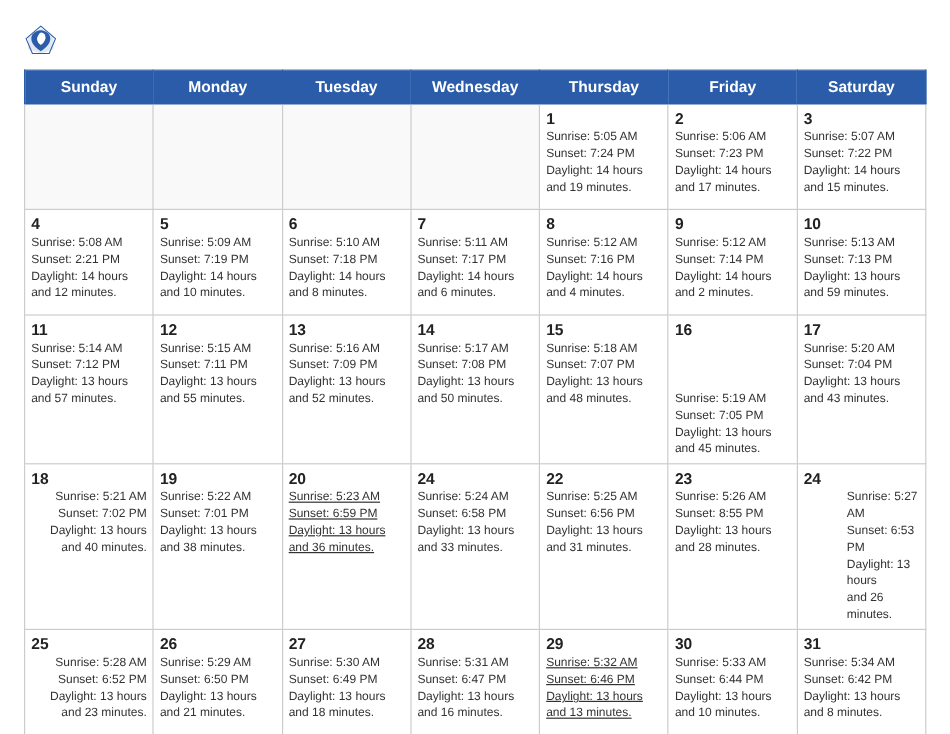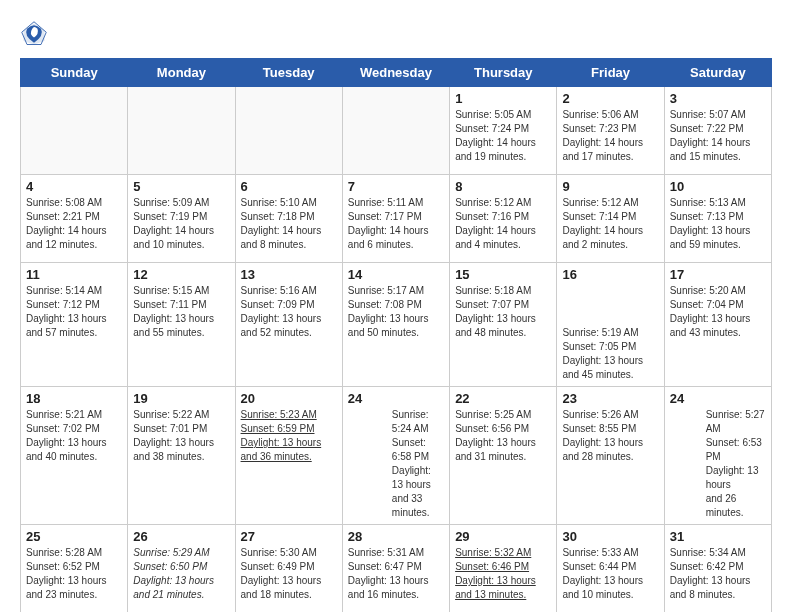--- a/index.html
+++ b/index.html
@@ -255,42 +255,42 @@
           <span class="day-num">17</span>
           <div class="day-info" style="white-space: pre-line;">Sunrise: 5:20 AM
 Sunset: 7:04 PM
 Daylight: 13 hours
 and 43 minutes.</div>
         </td>
       </tr>
       <tr>
         <td>
           <span class="day-num">18</span>
-          <div class="day-info" style="white-space: pre-line;">Sunrise: 5:21 AM
+          <div class="day-info" style="white-space: pre-line; text-align: right;">Sunrise: 5:21 AM
 Sunset: 7:02 PM
 Daylight: 13 hours
 and 40 minutes.</div>
         </td>
         <td>
           <span class="day-num">19</span>
           <div class="day-info" style="white-space: pre-line;">Sunrise: 5:22 AM
 Sunset: 7:01 PM
 Daylight: 13 hours
 and 38 minutes.</div>
         </td>
         <td>
           <span class="day-num">20</span>
           <div class="day-info" style="white-space: pre-line; text-decoration: underline;">Sunrise: 5:23 AM
 Sunset: 6:59 PM
 Daylight: 13 hours
 and 36 minutes.</div>
         </td>
         <td>
           <span class="day-num">24</span>
-          <div class="day-info" style="white-space: pre-line; margin-left: 44px;">Sunrise: 5:24 AM
+          <div class="day-info" style="white-space: pre-line;">Sunrise: 5:24 AM
 Sunset: 6:58 PM
 Daylight: 13 hours
 and 33 minutes.</div>
         </td>
         <td>
           <span class="day-num">22</span>
           <div class="day-info" style="white-space: pre-line;">Sunrise: 5:25 AM
 Sunset: 6:56 PM
 Daylight: 13 hours
 and 31 minutes.</div>
@@ -306,28 +306,28 @@
           <span class="day-num">24</span>
           <div class="day-info" style="white-space: pre-line; margin-left: 36px;">Sunrise: 5:27 AM
 Sunset: 6:53 PM
 Daylight: 13 hours
 and 26 minutes.</div>
         </td>
       </tr>
       <tr>
         <td>
           <span class="day-num">25</span>
-          <div class="day-info" style="white-space: pre-line;">Sunrise: 5:28 AM
+          <div class="day-info" style="white-space: pre-line; text-align: right;">Sunrise: 5:28 AM
 Sunset: 6:52 PM
 Daylight: 13 hours
 and 23 minutes.</div>
         </td>
         <td>
           <span class="day-num">26</span>
-          <div class="day-info" style="white-space: pre-line; font-style: italic;">Sunrise: 5:29 AM
+          <div class="day-info" style="white-space: pre-line;">Sunrise: 5:29 AM
 Sunset: 6:50 PM
 Daylight: 13 hours
 and 21 minutes.</div>
         </td>
         <td>
           <span class="day-num">27</span>
           <div class="day-info" style="white-space: pre-line;">Sunrise: 5:30 AM
 Sunset: 6:49 PM
 Daylight: 13 hours
 and 18 minutes.</div>

